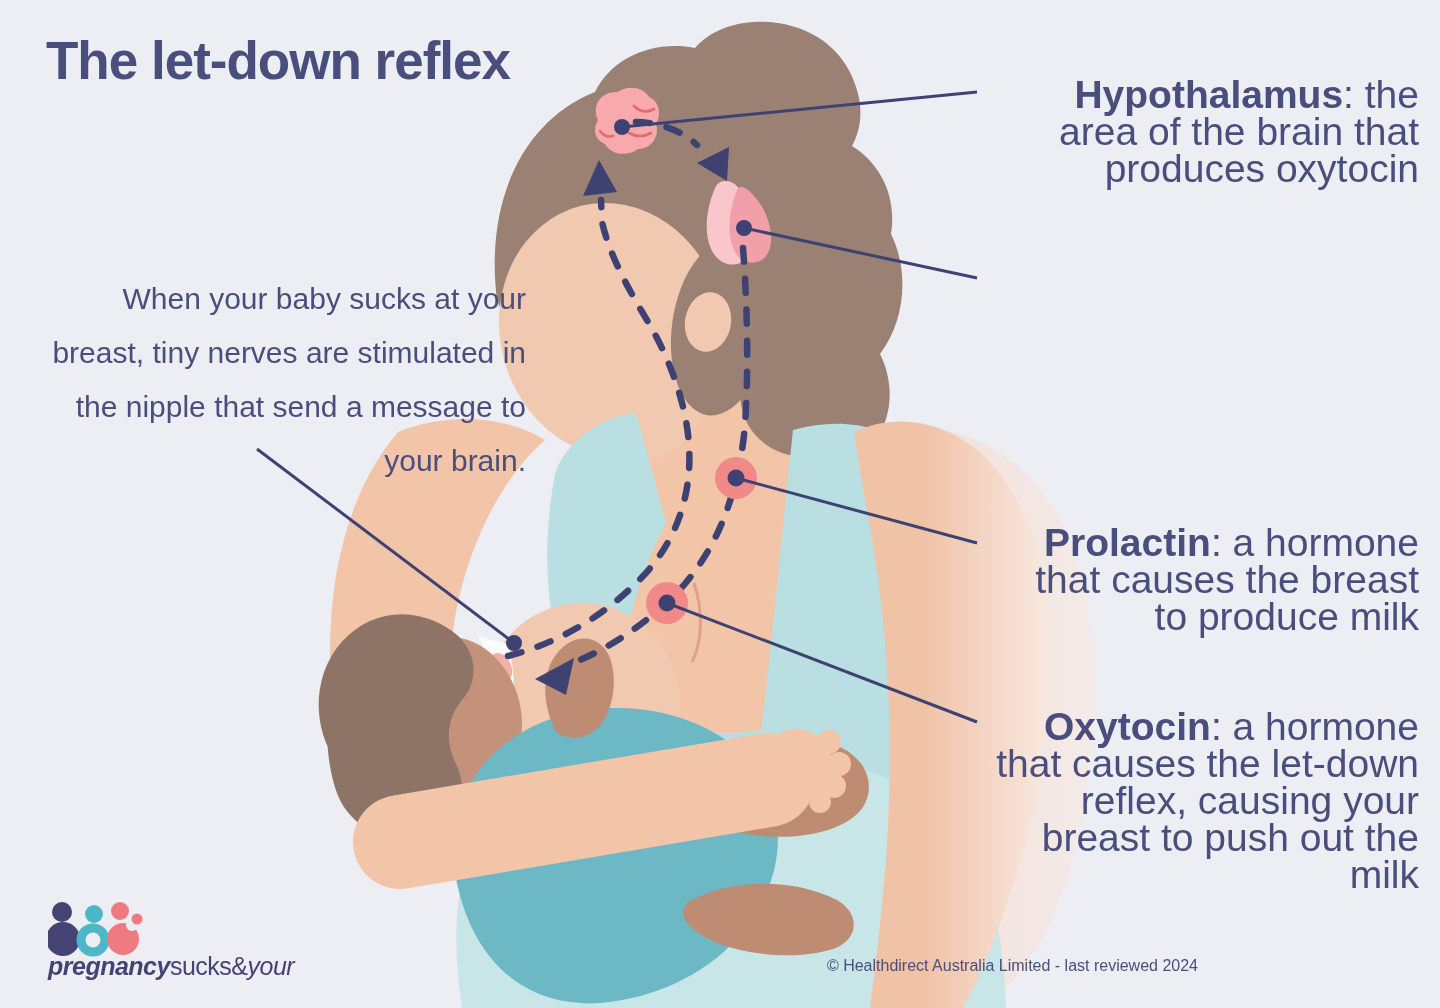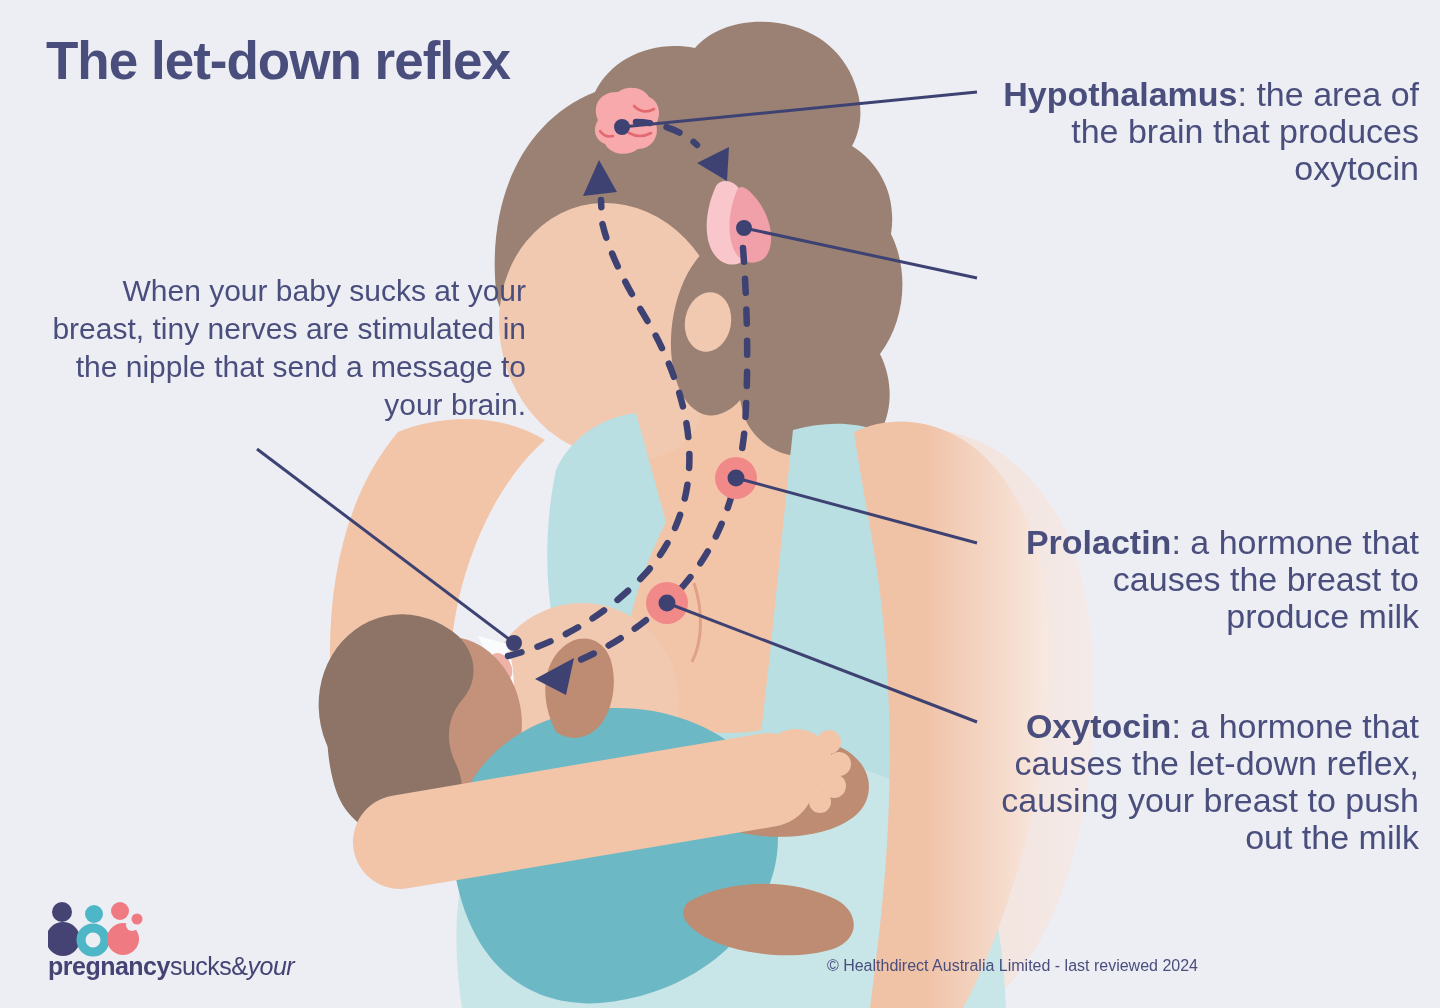--- a/index.html
+++ b/index.html
@@ -13,42 +13,42 @@
   .stage{position:relative;width:1242px;height:1008px;text-align:right;}
   .stage svg{position:absolute;left:0;top:0;}
 
   .page-title{
     position:absolute;left:46px;top:30px;
     font-size:53px;font-weight:700;letter-spacing:-1px;
     color:var(--text-navy,#4a4e7d);
   }
   .intro{
     position:absolute;left:48px;top:272px;width:478px;
-    font-size:30px;line-height:38px;font-weight:500;
+    font-size:30px;line-height:54px;font-weight:500;
   }
   .annot{
     position:absolute;width:424px;
-    font-size:34px;line-height:37px;
+    font-size:39px;line-height:37px;
   }
   .annot b{font-weight:700;}
   .annot-1{left:995px;top:76px;}
   .annot-2{left:995px;top:258px;}
   .annot-3{left:995px;top:524px;}
   .annot-4{left:995px;top:708px;}
 
   .copyright{
     position:absolute;right:44px;top:957px;
     font-size:16px;color:var(--text-navy,#4a4e7d);margin-left:22px;
   }
   .logo{
     position:absolute;left:48px;top:952px;
     font-size:25px;color:var(--logo-navy,#454374);letter-spacing:-.5px;
     white-space:nowrap;
   }
-  .logo .lg-bold{font-weight:700;}
+  .logo .lg-bold{font-weight:700;font-style:italic;}
   .logo .lg-italic{font-style:italic;}
 
   
   .c-hair{fill:var(--hair,#9b8174);}
   .c-face{fill:var(--skin-face,#f1c8b0);}
   .c-skin{fill:var(--skin-body,#f2c5a9);}
   .c-top{fill:var(--top-teal,#b9dfe2);}
   .c-lap{fill:var(--lap-teal,#c8e5e7);}
   .c-onesie{fill:var(--baby-teal,#6cb9c5);}
   .c-bhair{fill:var(--baby-hair,#8d7466);}

